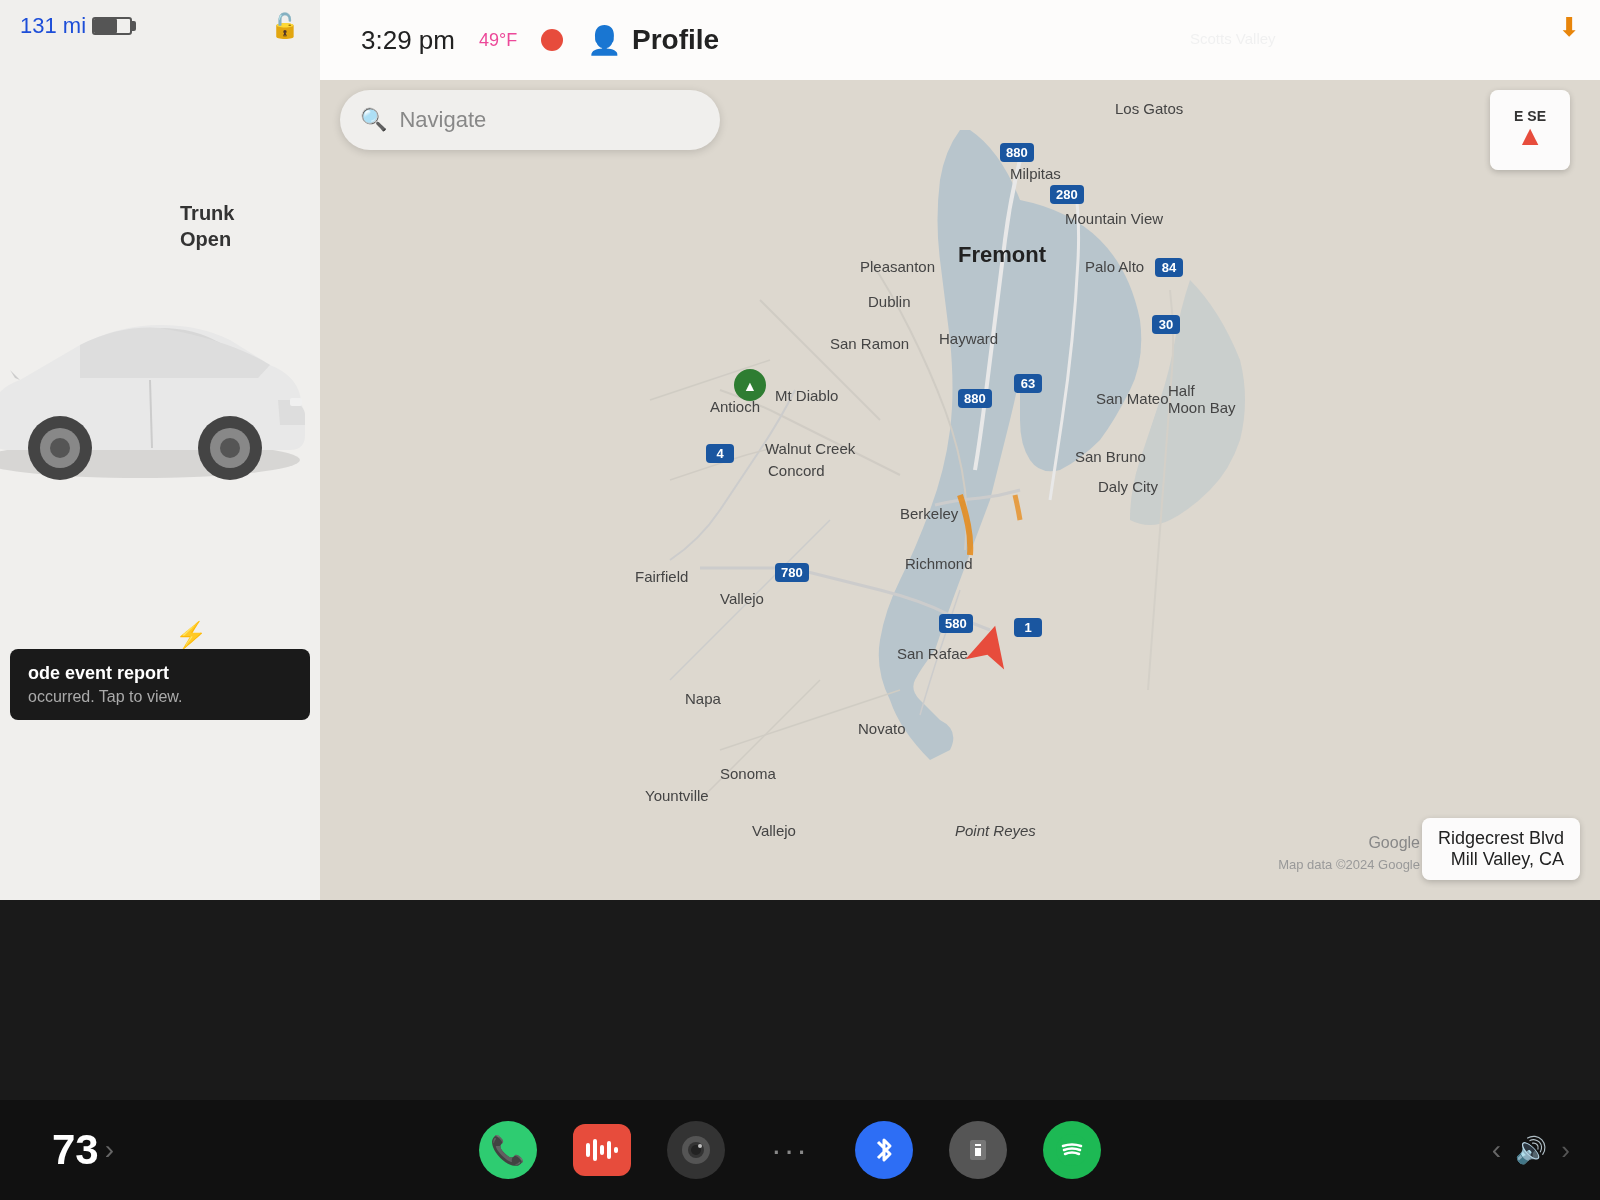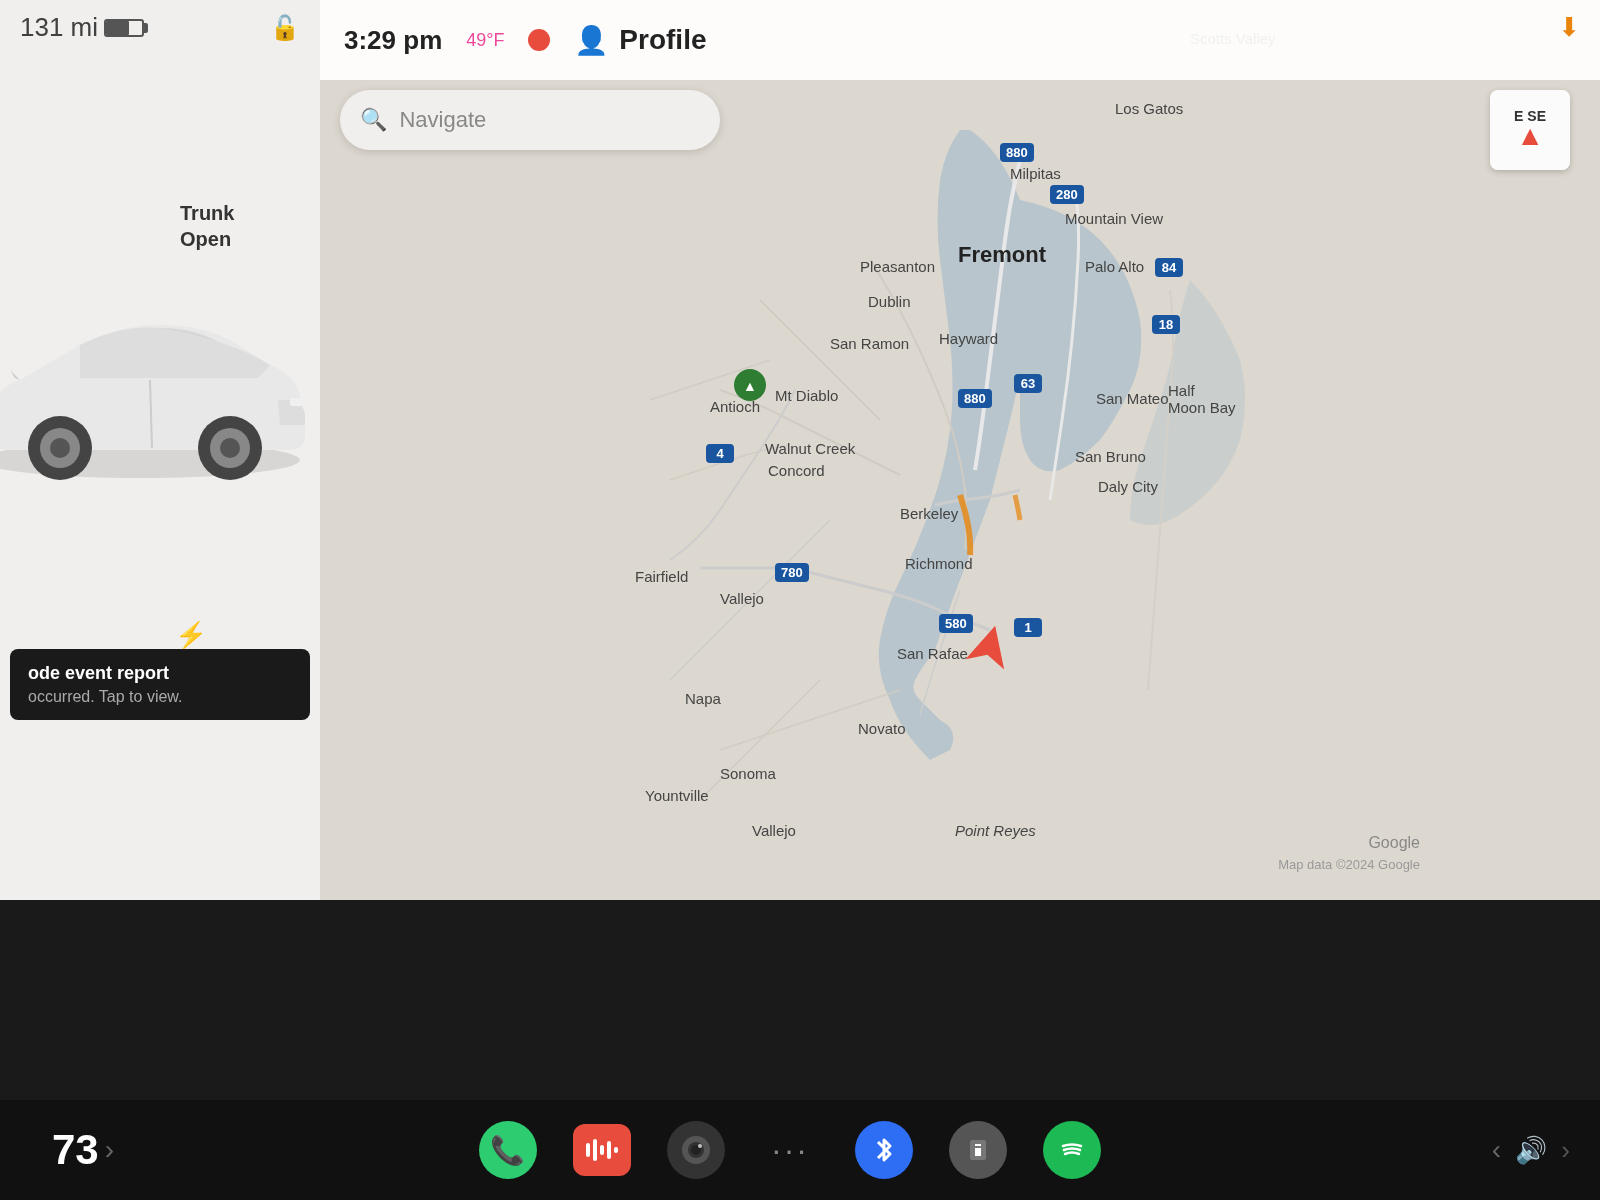--- a/index.html
+++ b/index.html
@@ -30,23 +30,23 @@
       padding: 12px 20px;
       display: flex;
       align-items: center;
       gap: 10px;
     }
 
     .battery-info {
       display: flex;
       align-items: center;
       gap: 6px;
-      font-size: 26px;
+      font-size: 22px;
       font-weight: 500;
-      color: #404040;
+      color: #1d4ed8;
     }
 
     .battery-bar {
       width: 40px;
       height: 18px;
       border: 2px solid #555;
       border-radius: 3px;
       position: relative;
       display: inline-flex;
       align-items: center;
@@ -183,22 +183,23 @@
       background: rgba(255,255,255,0.92);
       display: flex;
       align-items: center;
       padding: 0 24px;
       gap: 24px;
       z-index: 10;
     }
 
     .header-time {
       font-size: 26px;
-      font-weight: 700;
+      font-weight: 400;
       color: #222;
+      margin-left: 17px;
     }
 
     .header-temp {
       font-size: 18px;
       color: #ec4899;
     }
 
     .record-dot {
       width: 22px;
       height: 22px;
@@ -555,31 +556,35 @@
   <div class="city-label" style="left:365px;top:690px">Napa</div>
   <div class="city-label" style="left:538px;top:720px">Novato</div>
   <div class="city-label" style="left:400px;top:765px">Sonoma</div>
   <div class="city-label" style="left:325px;top:787px">Yountville</div>
   <div class="city-label" style="left:432px;top:822px">Vallejo</div>
   <div class="city-label" style="left:635px;top:822px;font-style:italic">Point Reyes</div>
 
   <div class="highway-shield shield-blue" style="left:680px;top:143px">880</div>
   <div class="highway-shield shield-blue" style="left:730px;top:185px">280</div>
   <div class="highway-shield shield-blue" style="left:835px;top:258px">84</div>
-  <div class="highway-shield shield-blue" style="left:832px;top:315px">18</div>
+  <div class="highway-shield shield-blue" style="left:832px;top:315px">30</div>
   <div class="highway-shield shield-blue" style="left:694px;top:374px">63</div>
   <div class="highway-shield shield-blue" style="left:638px;top:389px">880</div>
   <div class="highway-shield shield-blue" style="left:386px;top:444px">4</div>
   <div class="highway-shield shield-blue" style="left:455px;top:563px">780</div>
   <div class="highway-shield shield-blue" style="left:619px;top:614px">580</div>
   <div class="highway-shield shield-blue" style="left:694px;top:618px">1</div>
 
   <div class="google-watermark">Google</div>
   <div class="map-data-text">Map data ©2024 Google</div>
 
+  <div class="road-label-box">
+    <div>Ridgecrest Blvd</div>
+    <div>Mill Valley, CA</div>
+  </div>
 </div>
 
 <div class="header-bar">
   <div class="header-time">3:29 pm</div>
   <div class="header-temp">49°F</div>
   <div class="record-dot"></div>
   <div class="profile-section">
     <span class="profile-icon">👤</span>
     <span class="profile-label">Profile</span>
   </div>

